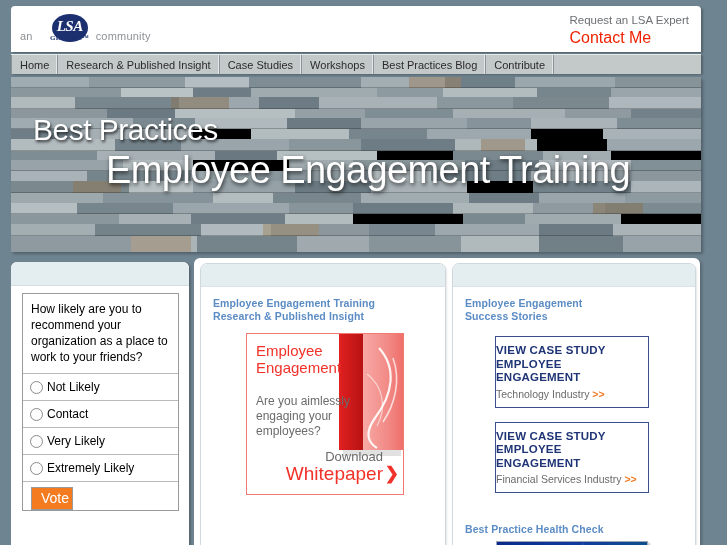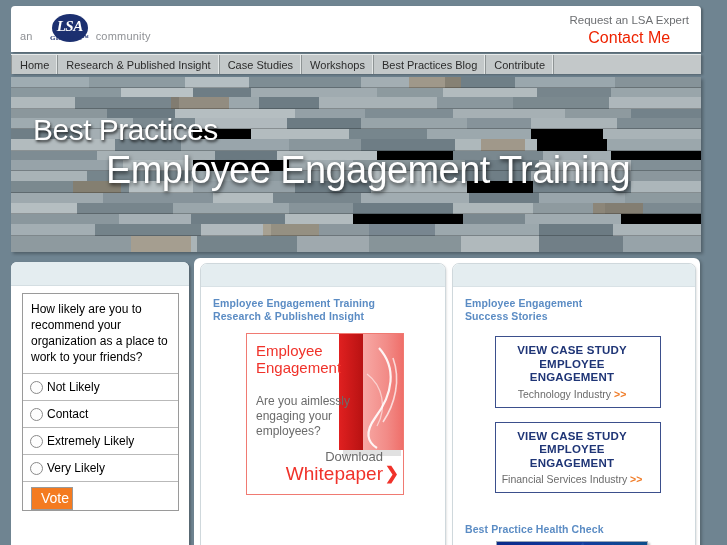--- a/index.html
+++ b/index.html
@@ -30,21 +30,21 @@
     color:#ffffff;font-family:"Liberation Serif", serif;font-weight:bold;
     font-size:15px;font-style:italic;letter-spacing:-.5px;line-height:14px;
   }
   .logo-global{
     position:absolute;left:0;top:20px;width:42px;text-align:center;
     color:#1c3070;font-family:"Liberation Serif", serif;font-weight:bold;
     font-size:7px;letter-spacing:.3px;
   }
   .logo-community{font-size:11px;color:#8f9195;margin-left:3px;margin-bottom:3px;letter-spacing:.2px;}
 
-  .hdr-right{position:absolute;right:12px;top:7px;text-align:center;}
+  .hdr-right{position:absolute;right:12px;top:7px;text-align:left;}
   .hdr-request{font-size:11.5px;color:#6d6f72;line-height:14px;}
   .hdr-contact{font-size:16px;color:#ee2200;line-height:19px;margin-top:1px;cursor:pointer;}
 
   
   .nav{
     position:absolute;left:11px;top:54px;width:690px;height:19px;
     background:#c3c8c9;
     box-shadow:2px 1px 2px rgba(0,0,0,.25);
     display:flex;align-items:stretch;
     border-top:1px solid #e7eaea;
@@ -153,21 +153,21 @@
   }
   .wp-arrow{
     position:absolute;right:4px;bottom:12px;font-size:17px;color:#f0322a;
     font-weight:bold;line-height:17px;
   }
 
   
   .cs-btn{
     margin:14px 0 0 42px;width:152px;
     border:1px solid #3b4f8c;background:#ffffff;
-    padding:7px 12px 6px 0;text-align:center;cursor:pointer;
+    padding:7px 0 6px 0;text-align:left;cursor:pointer;
   }
   .cs-l1{font-size:11.5px;font-weight:bold;color:#1f3576;line-height:13.5px;letter-spacing:.2px;}
   .cs-l2{font-size:10.5px;color:#6b6b6b;line-height:14px;margin-top:2px;}
   .cs-l2 b{color:#f07c28;font-weight:bold;}
 
   .hc-title{
     font-size:10.5px;font-weight:bold;color:#5b8cc4;
     padding:30px 0 0 12px;letter-spacing:.1px;
   }
   .hc-img{
@@ -395,25 +395,25 @@
       <div class="poll-opt">
         <span class="radio"></span>
         <span>Not Likely</span>
       </div>
       <div class="poll-opt">
         <span class="radio"></span>
         <span>Contact</span>
       </div>
       <div class="poll-opt">
         <span class="radio"></span>
-        <span>Extremely Likely</span>
+        <span>Very Likely</span>
       </div>
       <div class="poll-opt">
         <span class="radio"></span>
-        <span>Very Likely</span>
+        <span>Extremely Likely</span>
       </div>
 
       <div class="poll-foot">
         <span class="vote-btn">Vote</span>
       </div>
     </div>
   </div>
 
   <div class="col-main">
 

